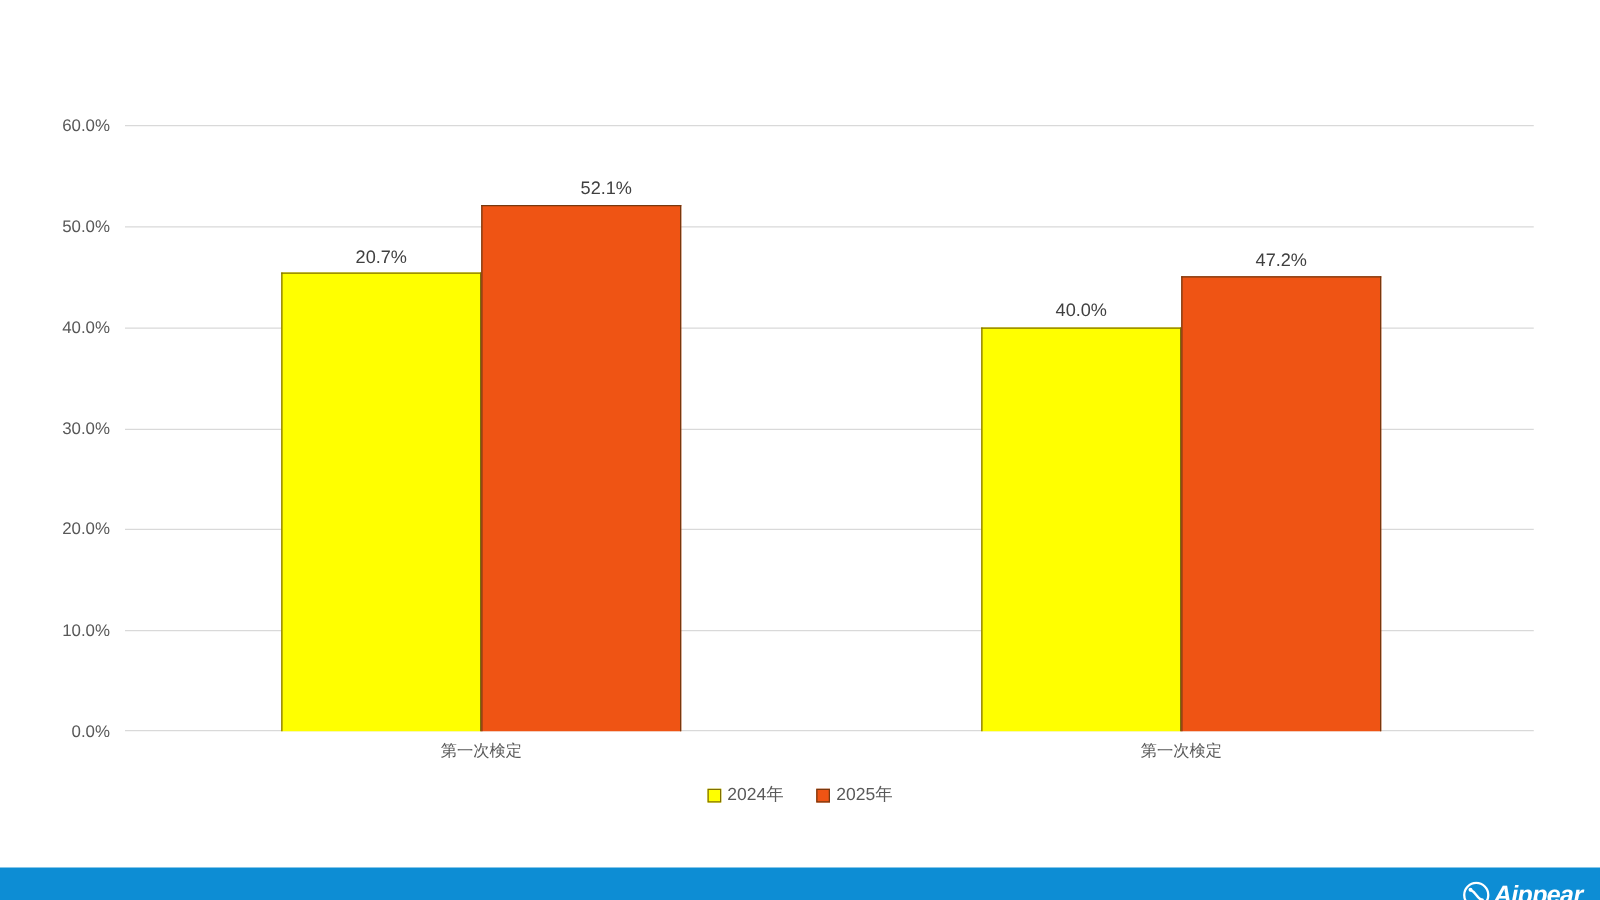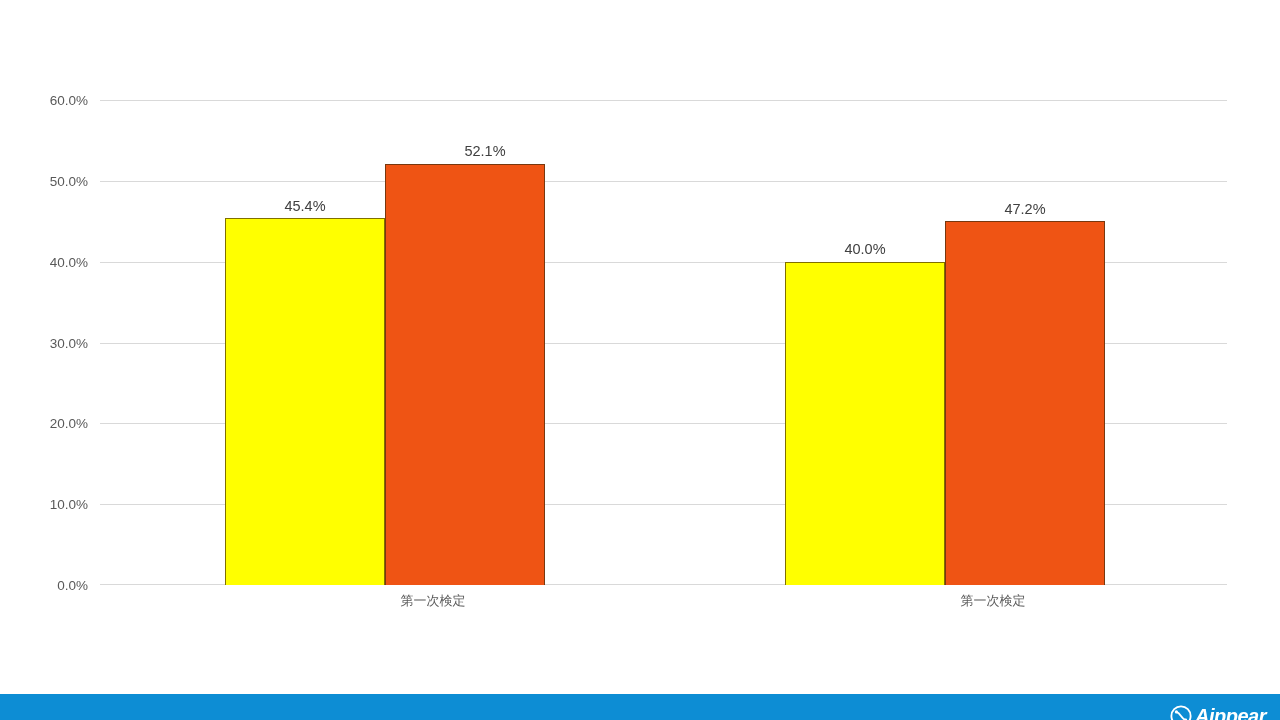--- a/index.html
+++ b/index.html
@@ -78,21 +78,20 @@
 
   
   .cat-label {
     position: absolute;
     top: 592px;
     font-size: 13px;
     color: #595959;
     text-align: center;
     white-space: nowrap;
     transform: translateX(-50%);
-    margin-left: 48px;
   }
 
   
   #legend {
     position: absolute;
     left: 0; top: 627px;
     width: 1280px;
     display: flex;
     justify-content: center;
     align-items: center;
@@ -168,28 +167,38 @@
       <div class="gridline" style="top:80.8px;"></div>
       <div class="gridline" style="top:0px;"></div>
 
       <div class="bar y2024" style="left:125px; width:160px; height:366.9px;"></div>
       <div class="bar y2025" style="left:285px; width:160px; height:421.1px;"></div>
 
       <div class="bar y2024" style="left:685px; width:160px; height:323.3px;"></div>
       <div class="bar y2025" style="left:845px; width:160px; height:363.8px;"></div>
     </div>
 
-    <div class="bar-label" style="left:305px; top:198px;">45.4%</div>
+    <div class="bar-label" style="left:305px; top:198px;">20.7%</div>
     <div class="bar-label" style="left:465px; top:143px;margin-left:20px;">52.1%</div>
     <div class="bar-label" style="left:865px; top:241px;">40.0%</div>
     <div class="bar-label" style="left:1025px; top:201px;">47.2%</div>
 
     <div class="cat-label" style="left:385px;">第一次検定</div>
     <div class="cat-label" style="left:945px;">第一次検定</div>
 
+    <div id="legend">
+      <div class="legend-item">
+        <span class="legend-swatch y2024"></span>
+        <span>2024年</span>
+      </div>
+      <div class="legend-item">
+        <span class="legend-swatch y2025"></span>
+        <span>2025年</span>
+      </div>
+    </div>
 
   </div>
 
   <div id="footer"></div>
 
   <div id="logo">
     <svg id="logo-mark" viewBox="0 0 48 48">
       <circle cx="24" cy="24" r="21" fill="none" stroke="#ffffff" stroke-width="4"></circle>
       <path d="M14 15 C24 19, 24 29, 34 33" fill="none" stroke="#ffffff" stroke-width="4" stroke-linecap="round"></path>
       <circle cx="14" cy="15" r="3.5" fill="#ffffff"></circle>

